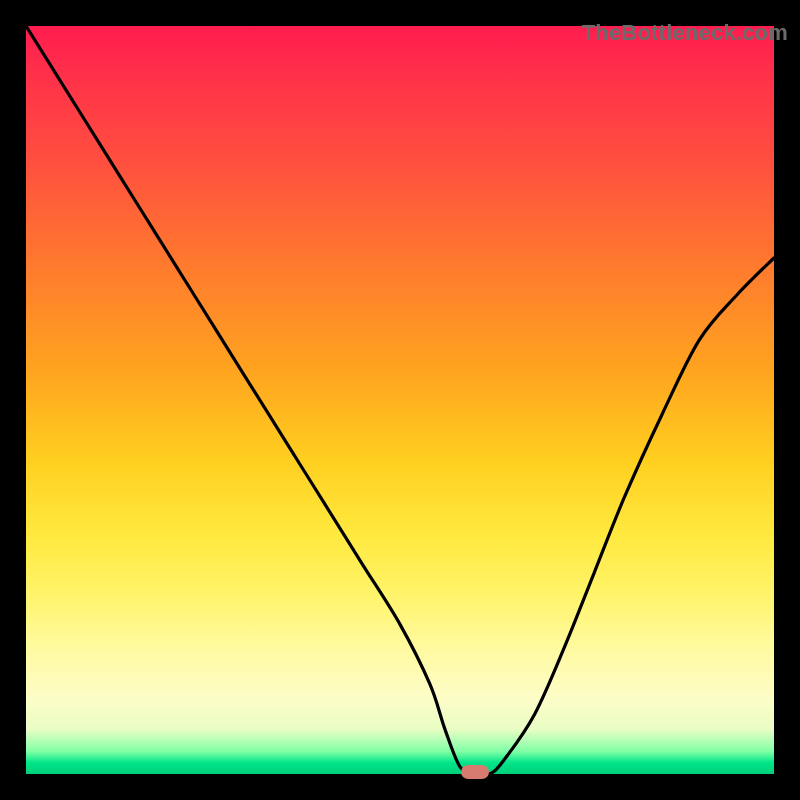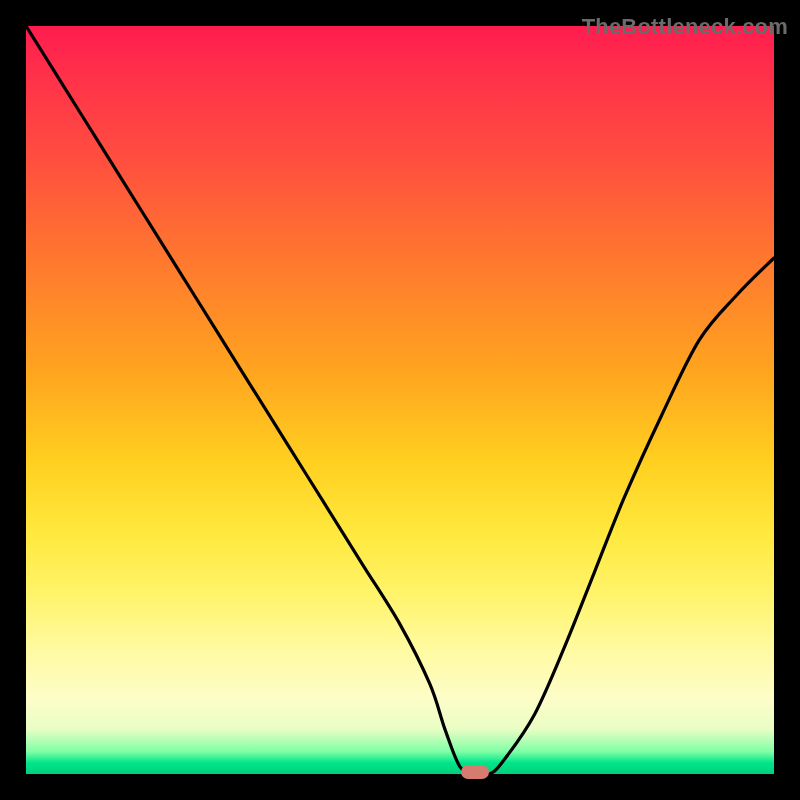--- a/index.html
+++ b/index.html
@@ -11,21 +11,21 @@
     overflow: hidden;
   }
   .frame {
     position: relative;
     width: 800px;
     height: 800px;
     background: #000;
   }
   .watermark {
     position: absolute;
-    top: 14px;
+    top: 20px;
     right: 12px;
     font-family: Arial, Helvetica, sans-serif;
     font-size: 22px;
     font-weight: bold;
     color: #6b6b6b;
     letter-spacing: 0.2px;
     z-index: 10;
   }
   .plot-area {
     position: absolute;

